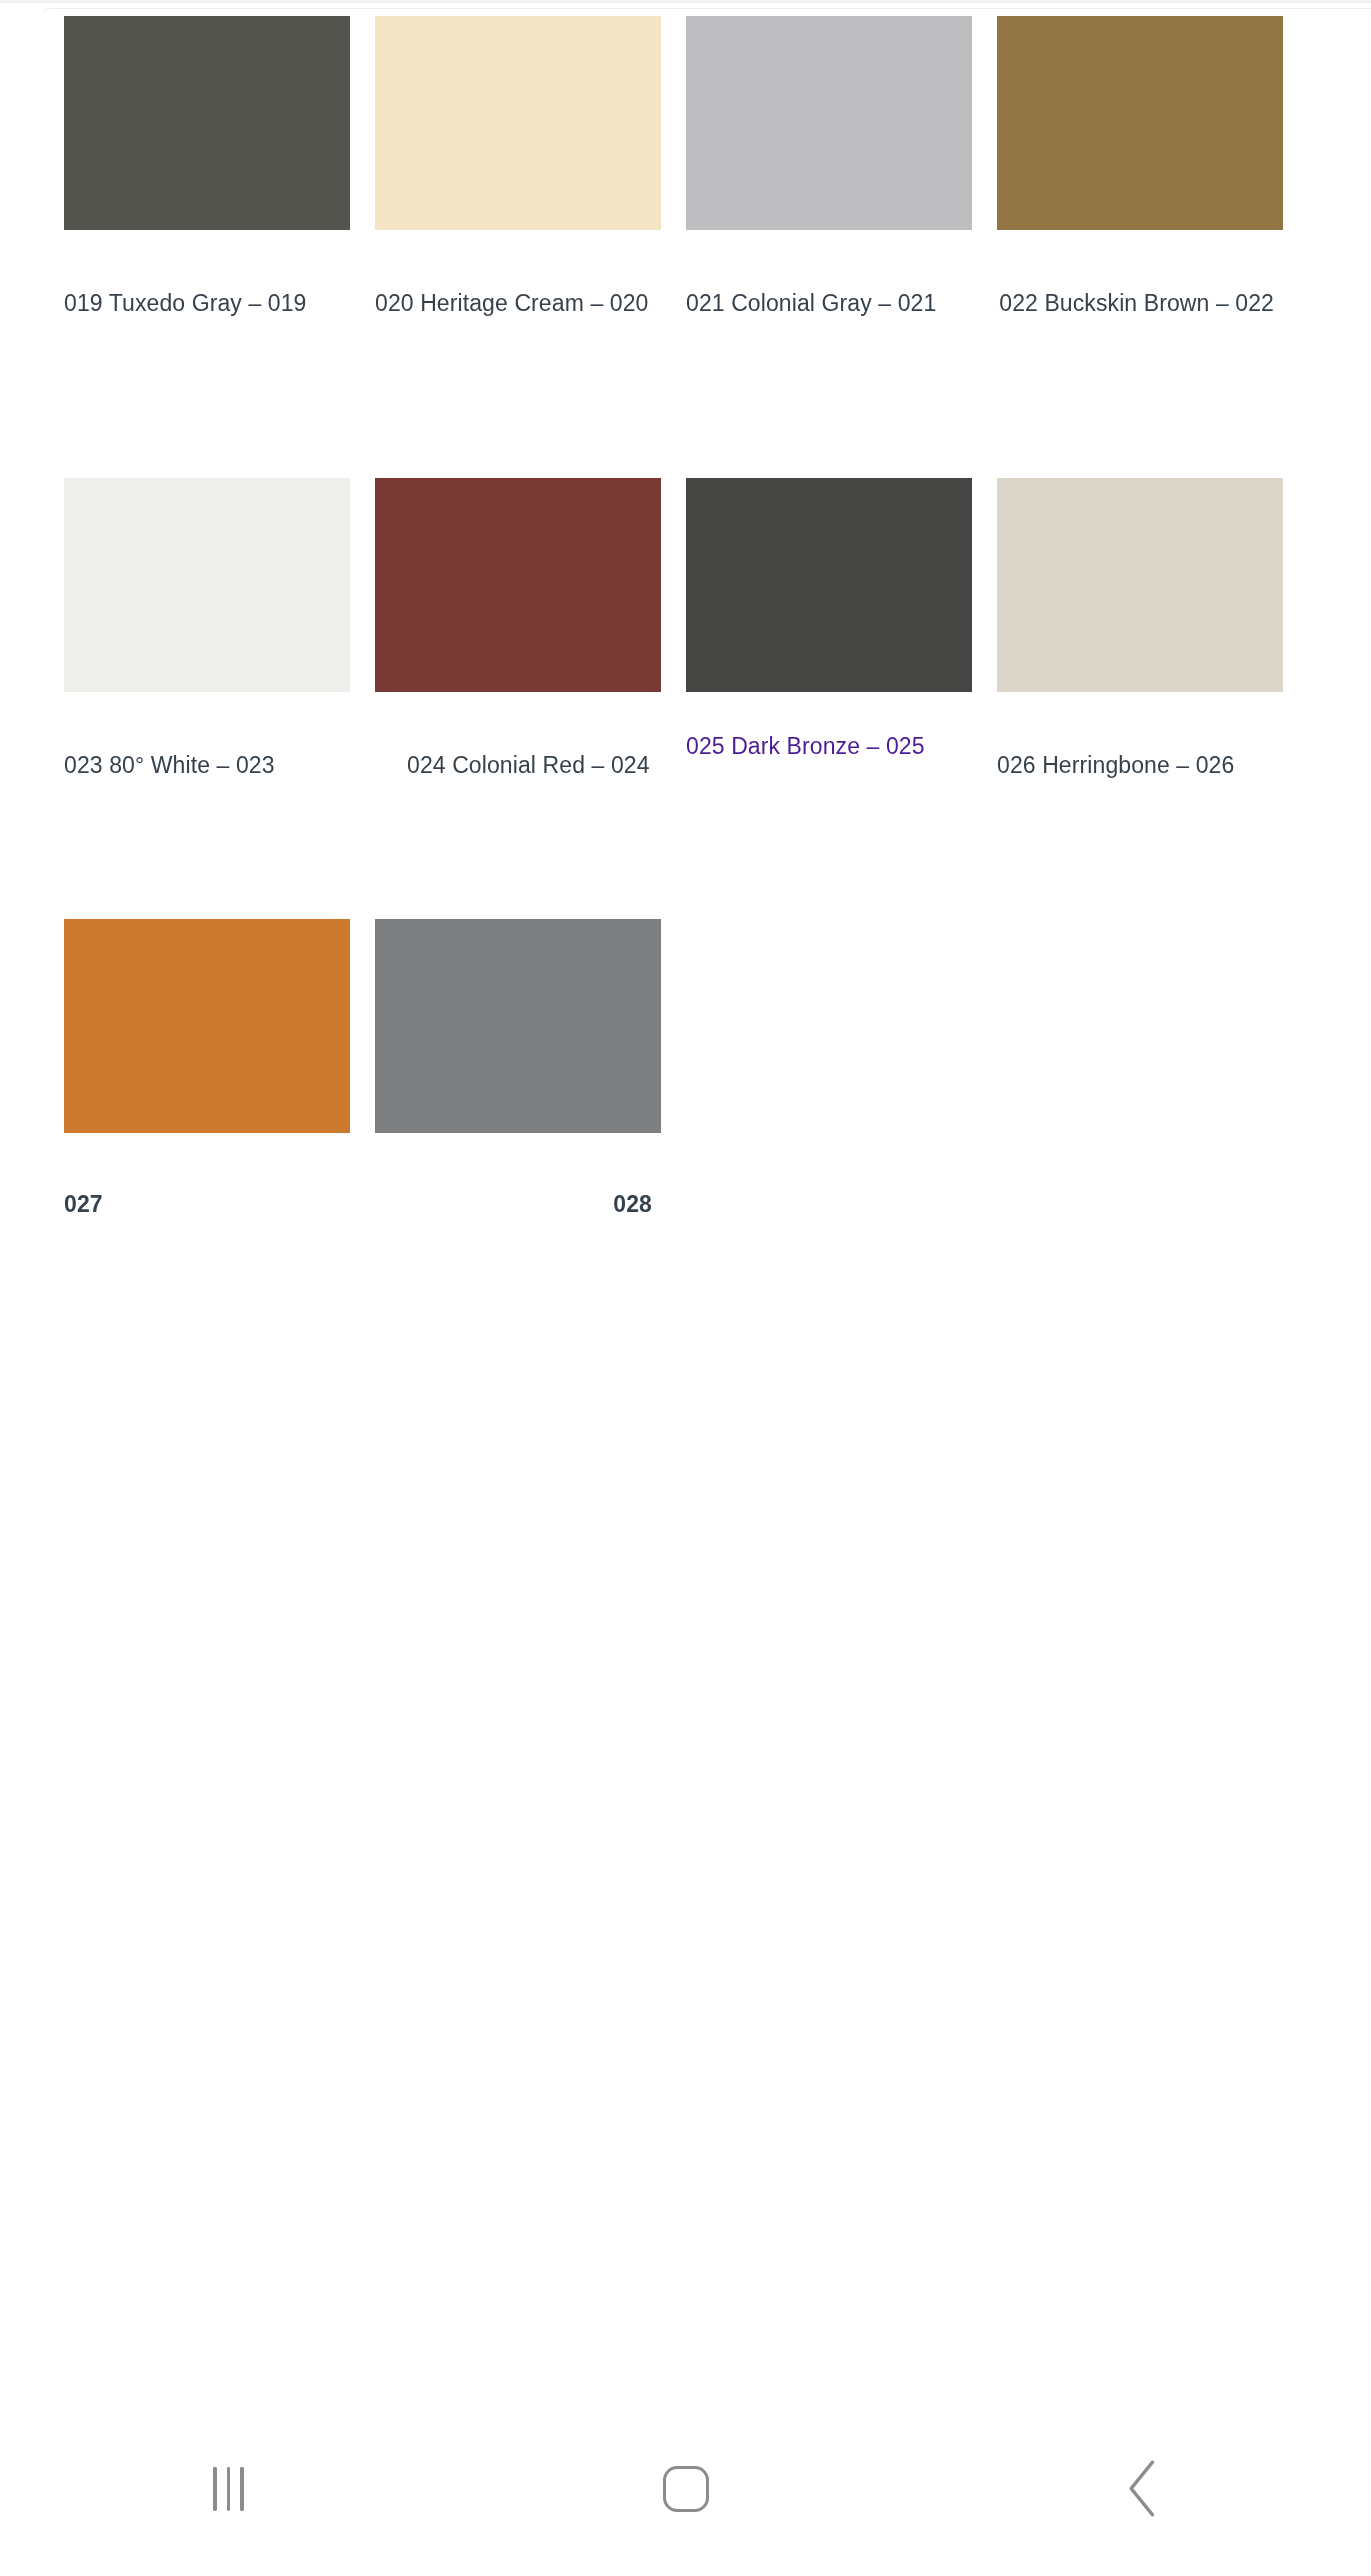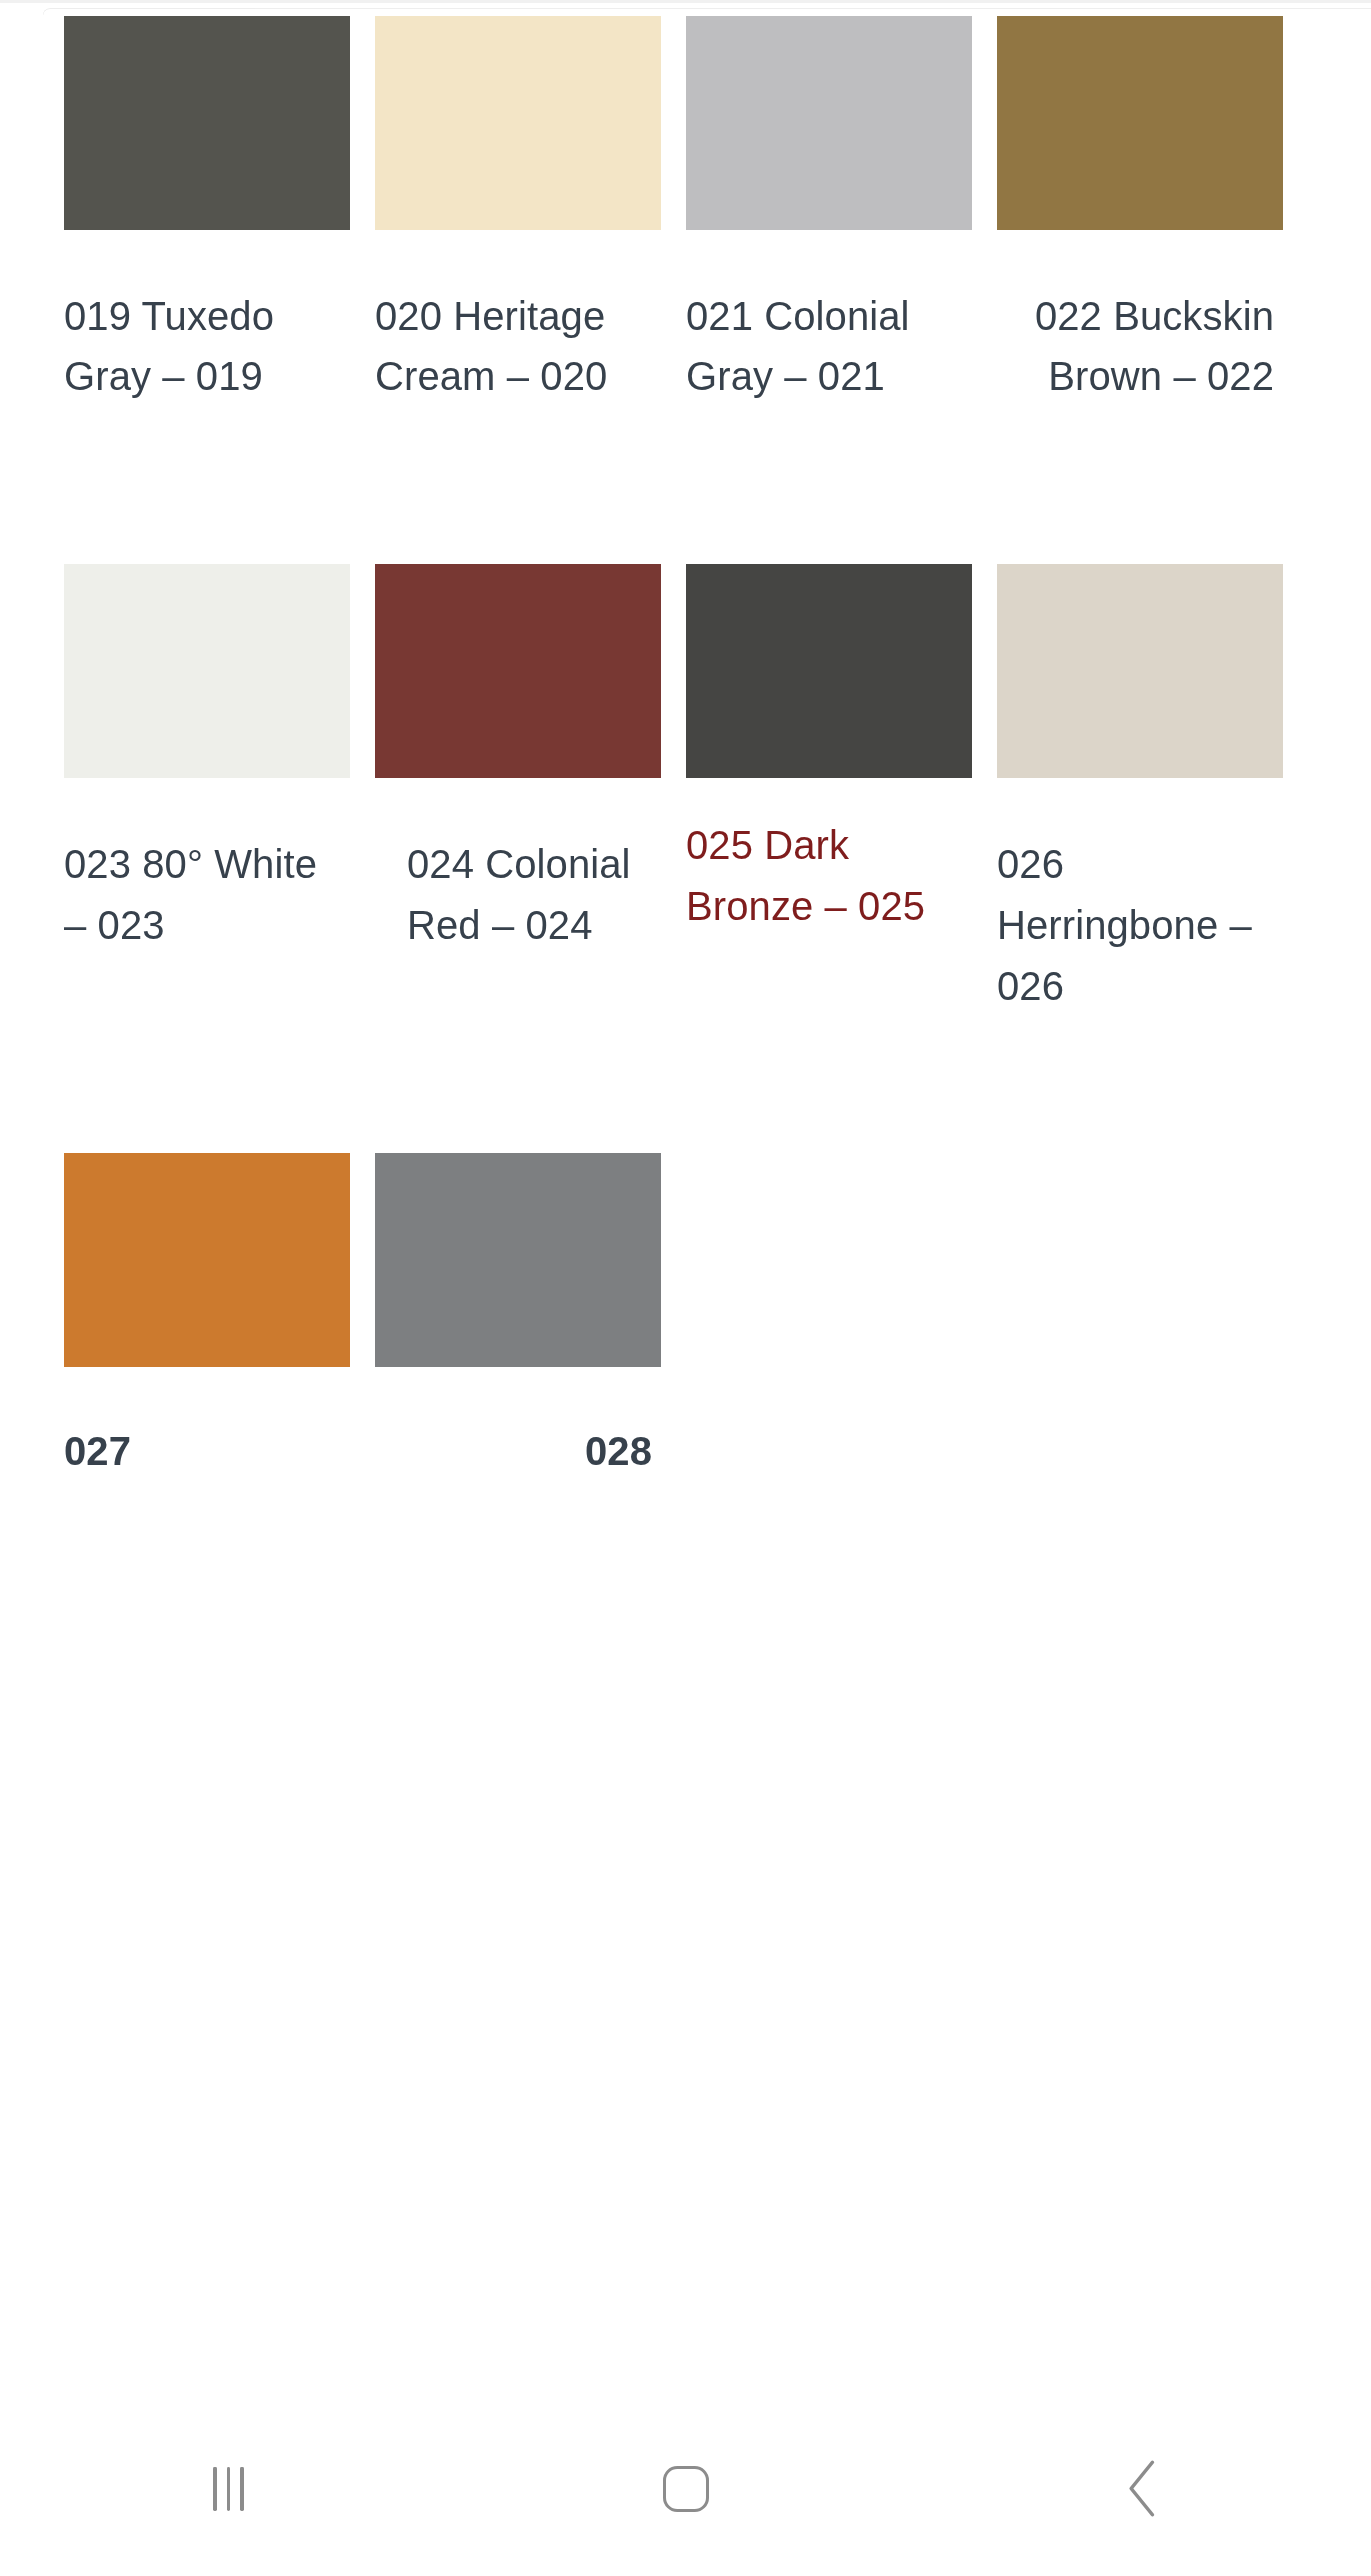--- a/index.html
+++ b/index.html
@@ -72,21 +72,21 @@
   }
 
   .swatch-chip {
     width: 286px;
     height: 214px;
     display: block;
   }
 
   .swatch-caption {
     margin-top: 56px;
-    font-size: 40px;
+    font-size: 23px;
     line-height: 1.52;
     color: #37414c;
     font-weight: 400;
     letter-spacing: 0.1px;
     word-break: break-word;
     overflow-wrap: anywhere;
     font-family: "Liberation Sans", sans-serif;
   }
 
   .row-gap {
@@ -176,21 +176,21 @@
       <div class="swatch-cell">
         <span class="swatch-chip" style="background: rgb(238, 239, 234);"></span>
         <span class="swatch-caption" style="color: rgb(55, 65, 76);">023 80° White – 023</span>
       </div>
       <div class="swatch-cell">
         <span class="swatch-chip" style="background: rgb(120, 56, 51);"></span>
         <span class="swatch-caption" style="color: rgb(55, 65, 76); margin-left: 32px;">024 Colonial Red – 024</span>
       </div>
       <div class="swatch-cell">
         <span class="swatch-chip" style="background: rgb(69, 69, 67);"></span>
-        <span class="swatch-caption" style="color: #7f1d1d; margin-top: 37px;">025 Dark Bronze – 025</span>
+        <span class="swatch-caption" style="color: #4c1d95; margin-top: 37px;">025 Dark Bronze – 025</span>
       </div>
       <div class="swatch-cell">
         <span class="swatch-chip" style="background: rgb(220, 213, 201);"></span>
         <span class="swatch-caption" style="color: rgb(55, 65, 76);">026 Herringbone – 026</span>
       </div>
     </div>
 
     <div class="row-gap-2"></div>
 
     <div class="swatch-row clipped">

